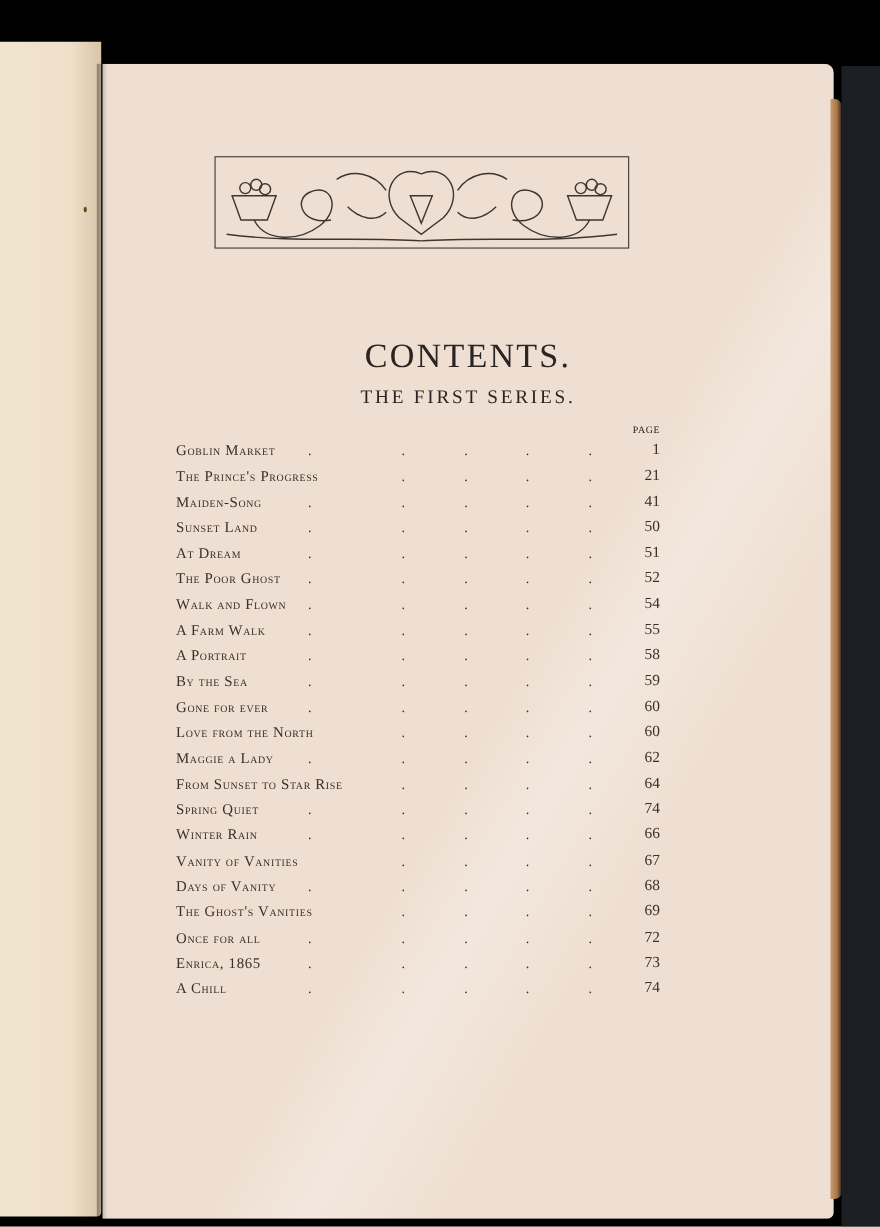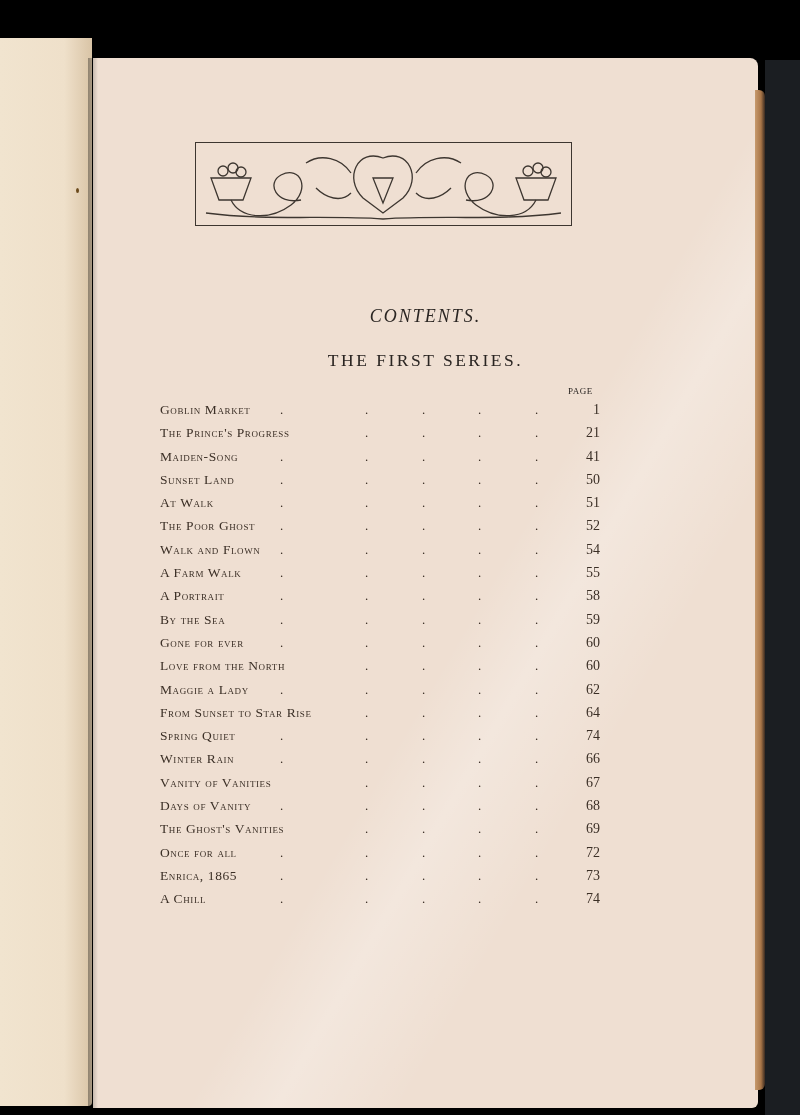--- a/index.html
+++ b/index.html
@@ -6,23 +6,23 @@
   body{width:800px;height:1115px;background:#000;position:relative;overflow:hidden;font-family:"Liberation Serif","DejaVu Serif",serif;}
   .left-page{position:absolute;left:0;top:38px;width:92px;height:1068px;background:linear-gradient(90deg,#f1e4cf 0%,#efe0ca 70%,#d9c4a6 100%);border-radius:0 0 4px 0;}
   .left-page .fleck{position:absolute;left:76px;top:150px;width:3px;height:5px;background:#6b4a1c;border-radius:50%;}
   .spine-shadow{position:absolute;left:88px;top:58px;width:10px;height:1050px;background:linear-gradient(90deg,rgba(0,0,0,0.35),rgba(0,0,0,0));}
   .right-page{position:absolute;left:93px;top:58px;width:665px;height:1050px;background:#efdfd2;border-radius:0 8px 6px 0;
     background-image:linear-gradient(120deg,rgba(255,255,255,0) 0%,rgba(255,255,255,0) 55%,rgba(255,255,255,0.25) 62%,rgba(255,255,255,0) 72%);}
   .page-edge{position:absolute;left:755px;top:90px;width:10px;height:1000px;background:linear-gradient(90deg,#c79a6d,#a87547 60%,#3a2a20);border-radius:0 6px 6px 0;}
   .cover-right{position:absolute;left:765px;top:60px;width:35px;height:1055px;background:#1b1e22;}
   .ornament{position:absolute;left:195px;top:142px;width:375px;height:82px;border:1.5px solid #3d3630;}
   .ornament svg{width:100%;height:100%;}
-  .title{position:absolute;left:93px;width:665px;top:306px;text-align:center;font-size:18px;letter-spacing:2px;color:#2a2522;font-style:italic;}
+  .title{position:absolute;left:93px;width:665px;top:306px;text-align:center;font-size:31px;letter-spacing:2px;color:#2a2522;}
   .subtitle{position:absolute;left:93px;width:665px;top:350px;text-align:center;font-size:17.5px;letter-spacing:2.5px;color:#2a2522;}
-  .page-label{position:absolute;left:568px;top:386px;width:32px;font-size:9px;letter-spacing:0.5px;color:#2a2522;}
+  .page-label{position:absolute;left:568px;top:386px;width:32px;text-align:right;font-size:9px;letter-spacing:0.5px;color:#2a2522;}
   .toc{position:absolute;left:160px;top:398px;width:440px;}
   .row{position:relative;height:23.3px;line-height:23.3px;font-size:13.5px;color:#3b2f26;}
   .row .t{font-variant:small-caps;letter-spacing:0.6px;position:absolute;left:0;white-space:nowrap;}
   .row .d{position:absolute;top:0;font-size:13px;}
   .row .p{position:absolute;right:0;font-size:14px;}
 </style>
 </head>
 <body>
 
 <div class="left-page">
@@ -87,21 +87,21 @@
     <div class="row">
       <span class="t">Sunset Land</span>
       <span class="d" style="left: 120px;">.</span>
       <span class="d" style="left: 205px;">.</span>
       <span class="d" style="left: 262px;">.</span>
       <span class="d" style="left: 318px;">.</span>
       <span class="d" style="left: 375px;">.</span>
       <span class="p">50</span>
     </div>
     <div class="row">
-      <span class="t">At Walk</span>
+      <span class="t">At Dream</span>
       <span class="d" style="left: 120px;">.</span>
       <span class="d" style="left: 205px;">.</span>
       <span class="d" style="left: 262px;">.</span>
       <span class="d" style="left: 318px;">.</span>
       <span class="d" style="left: 375px;">.</span>
       <span class="p">51</span>
     </div>
     <div class="row">
       <span class="t">The Poor Ghost</span>
       <span class="d" style="left: 120px;">.</span>

